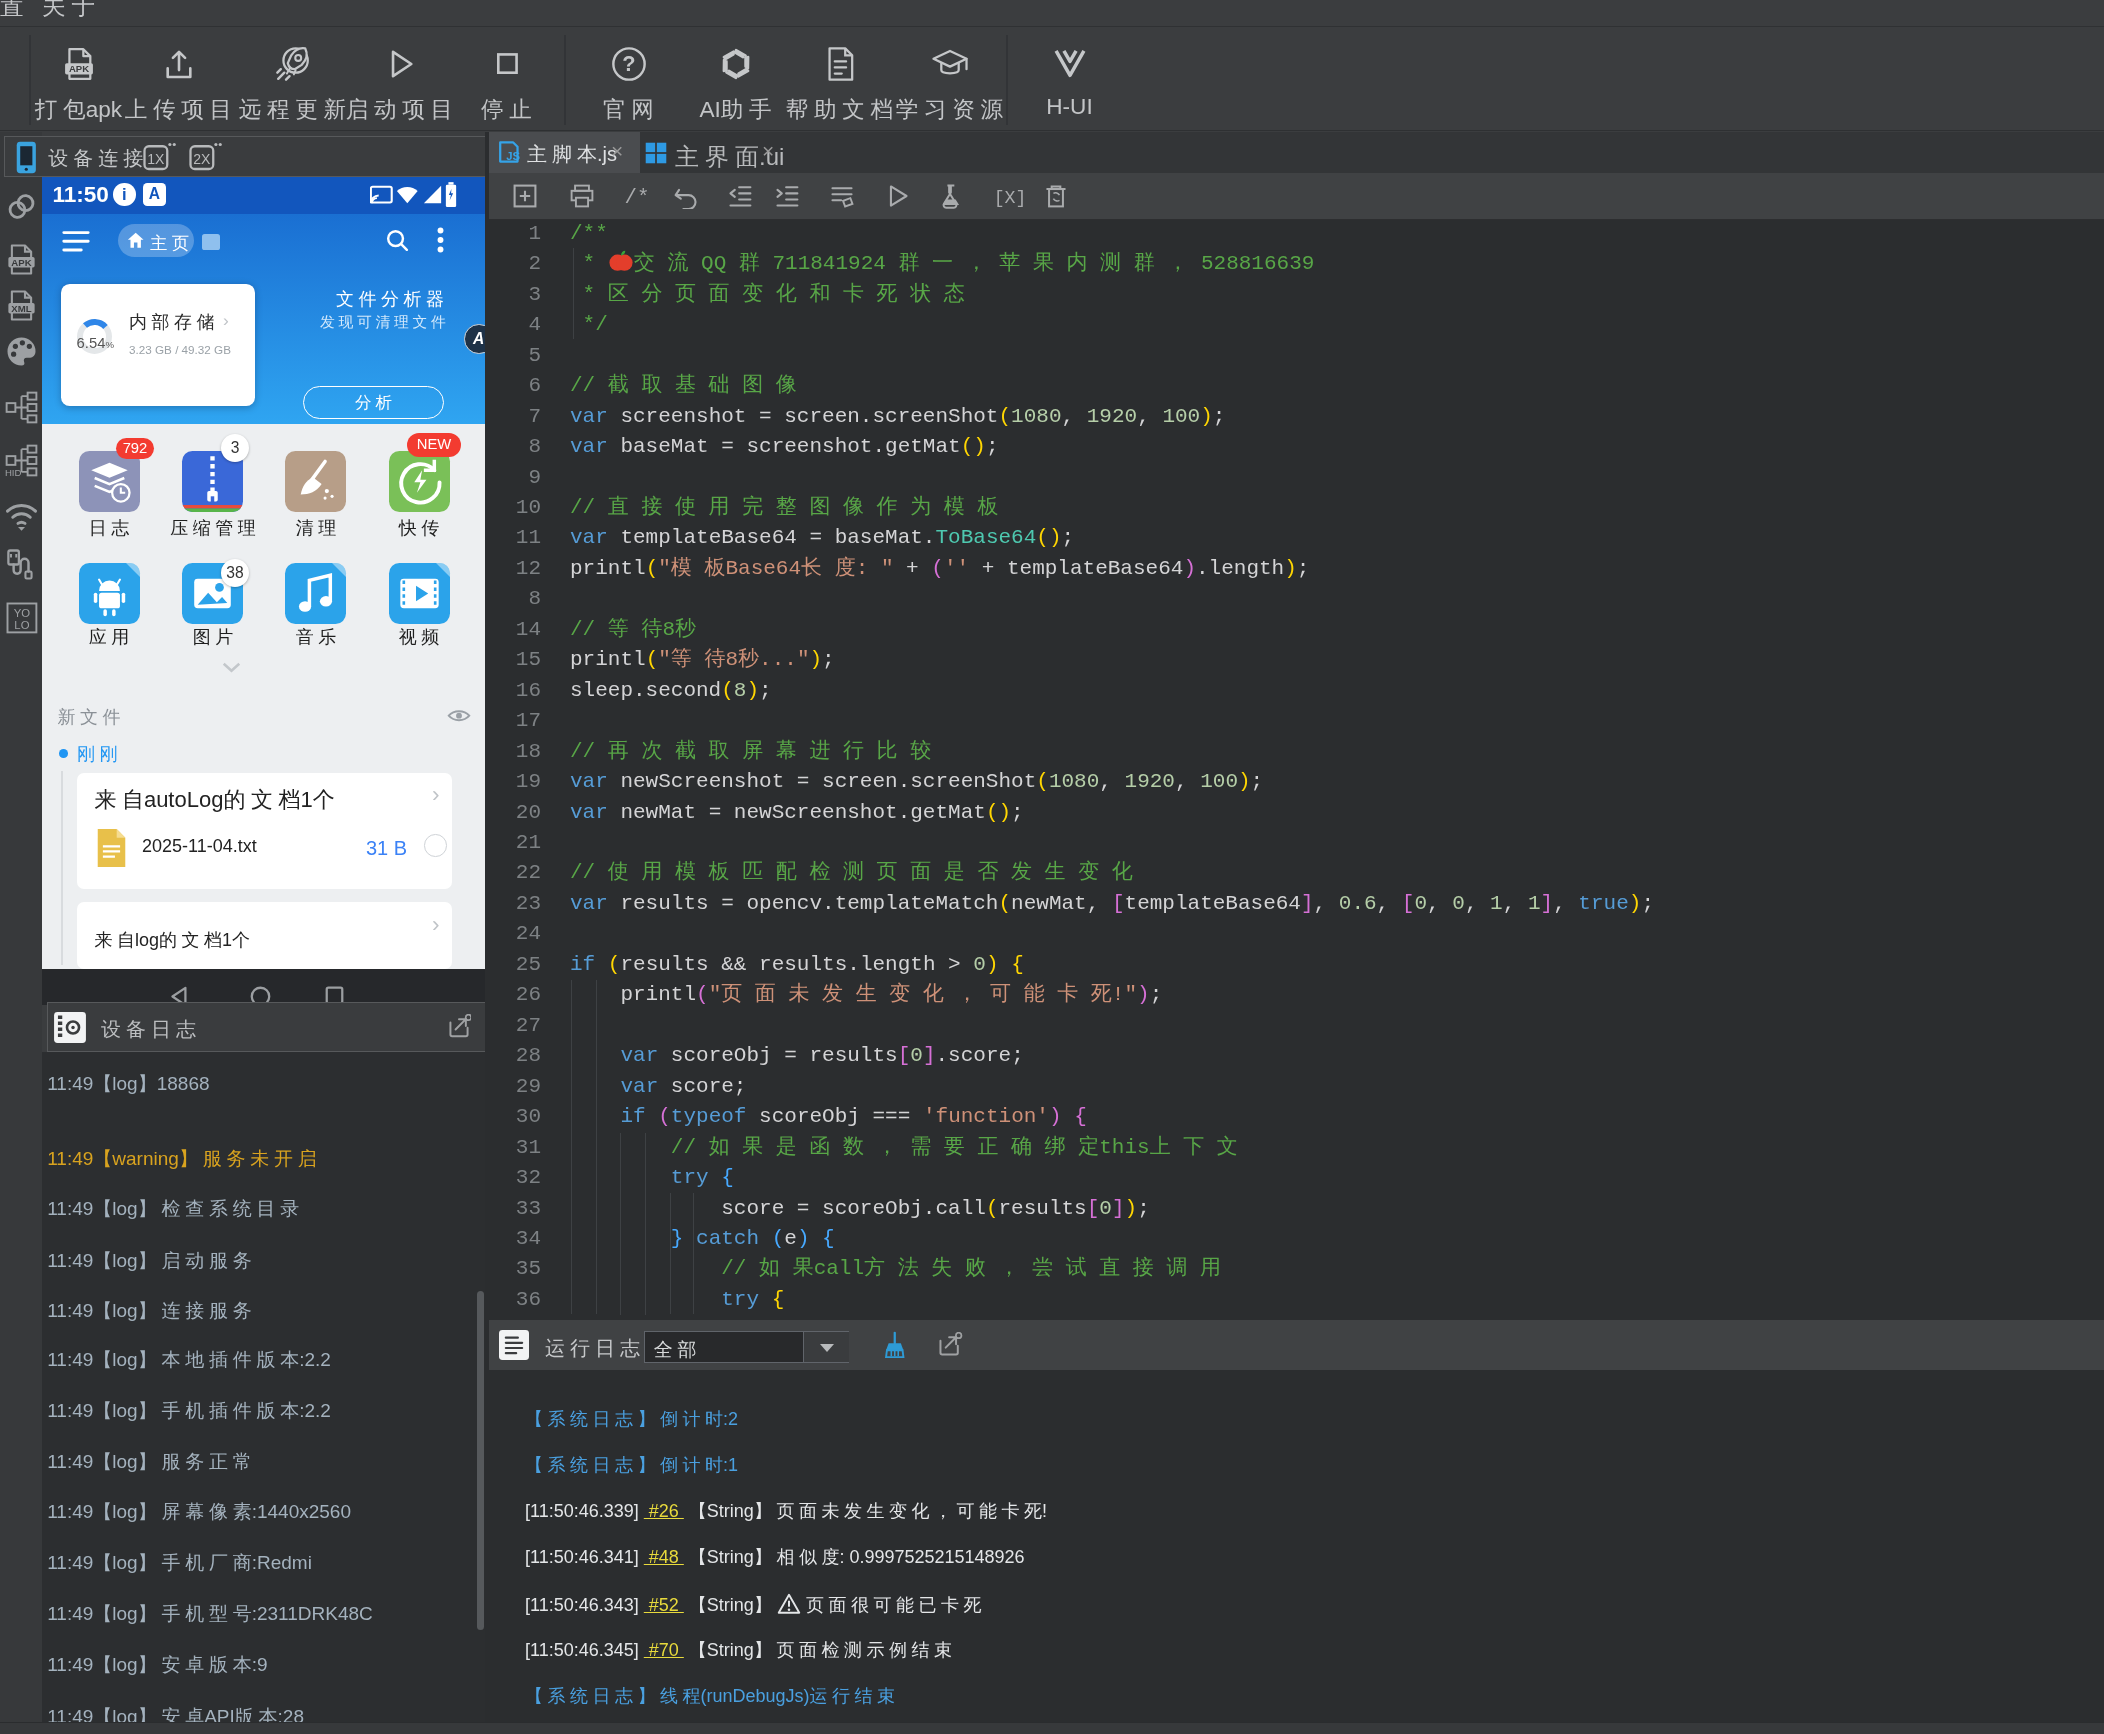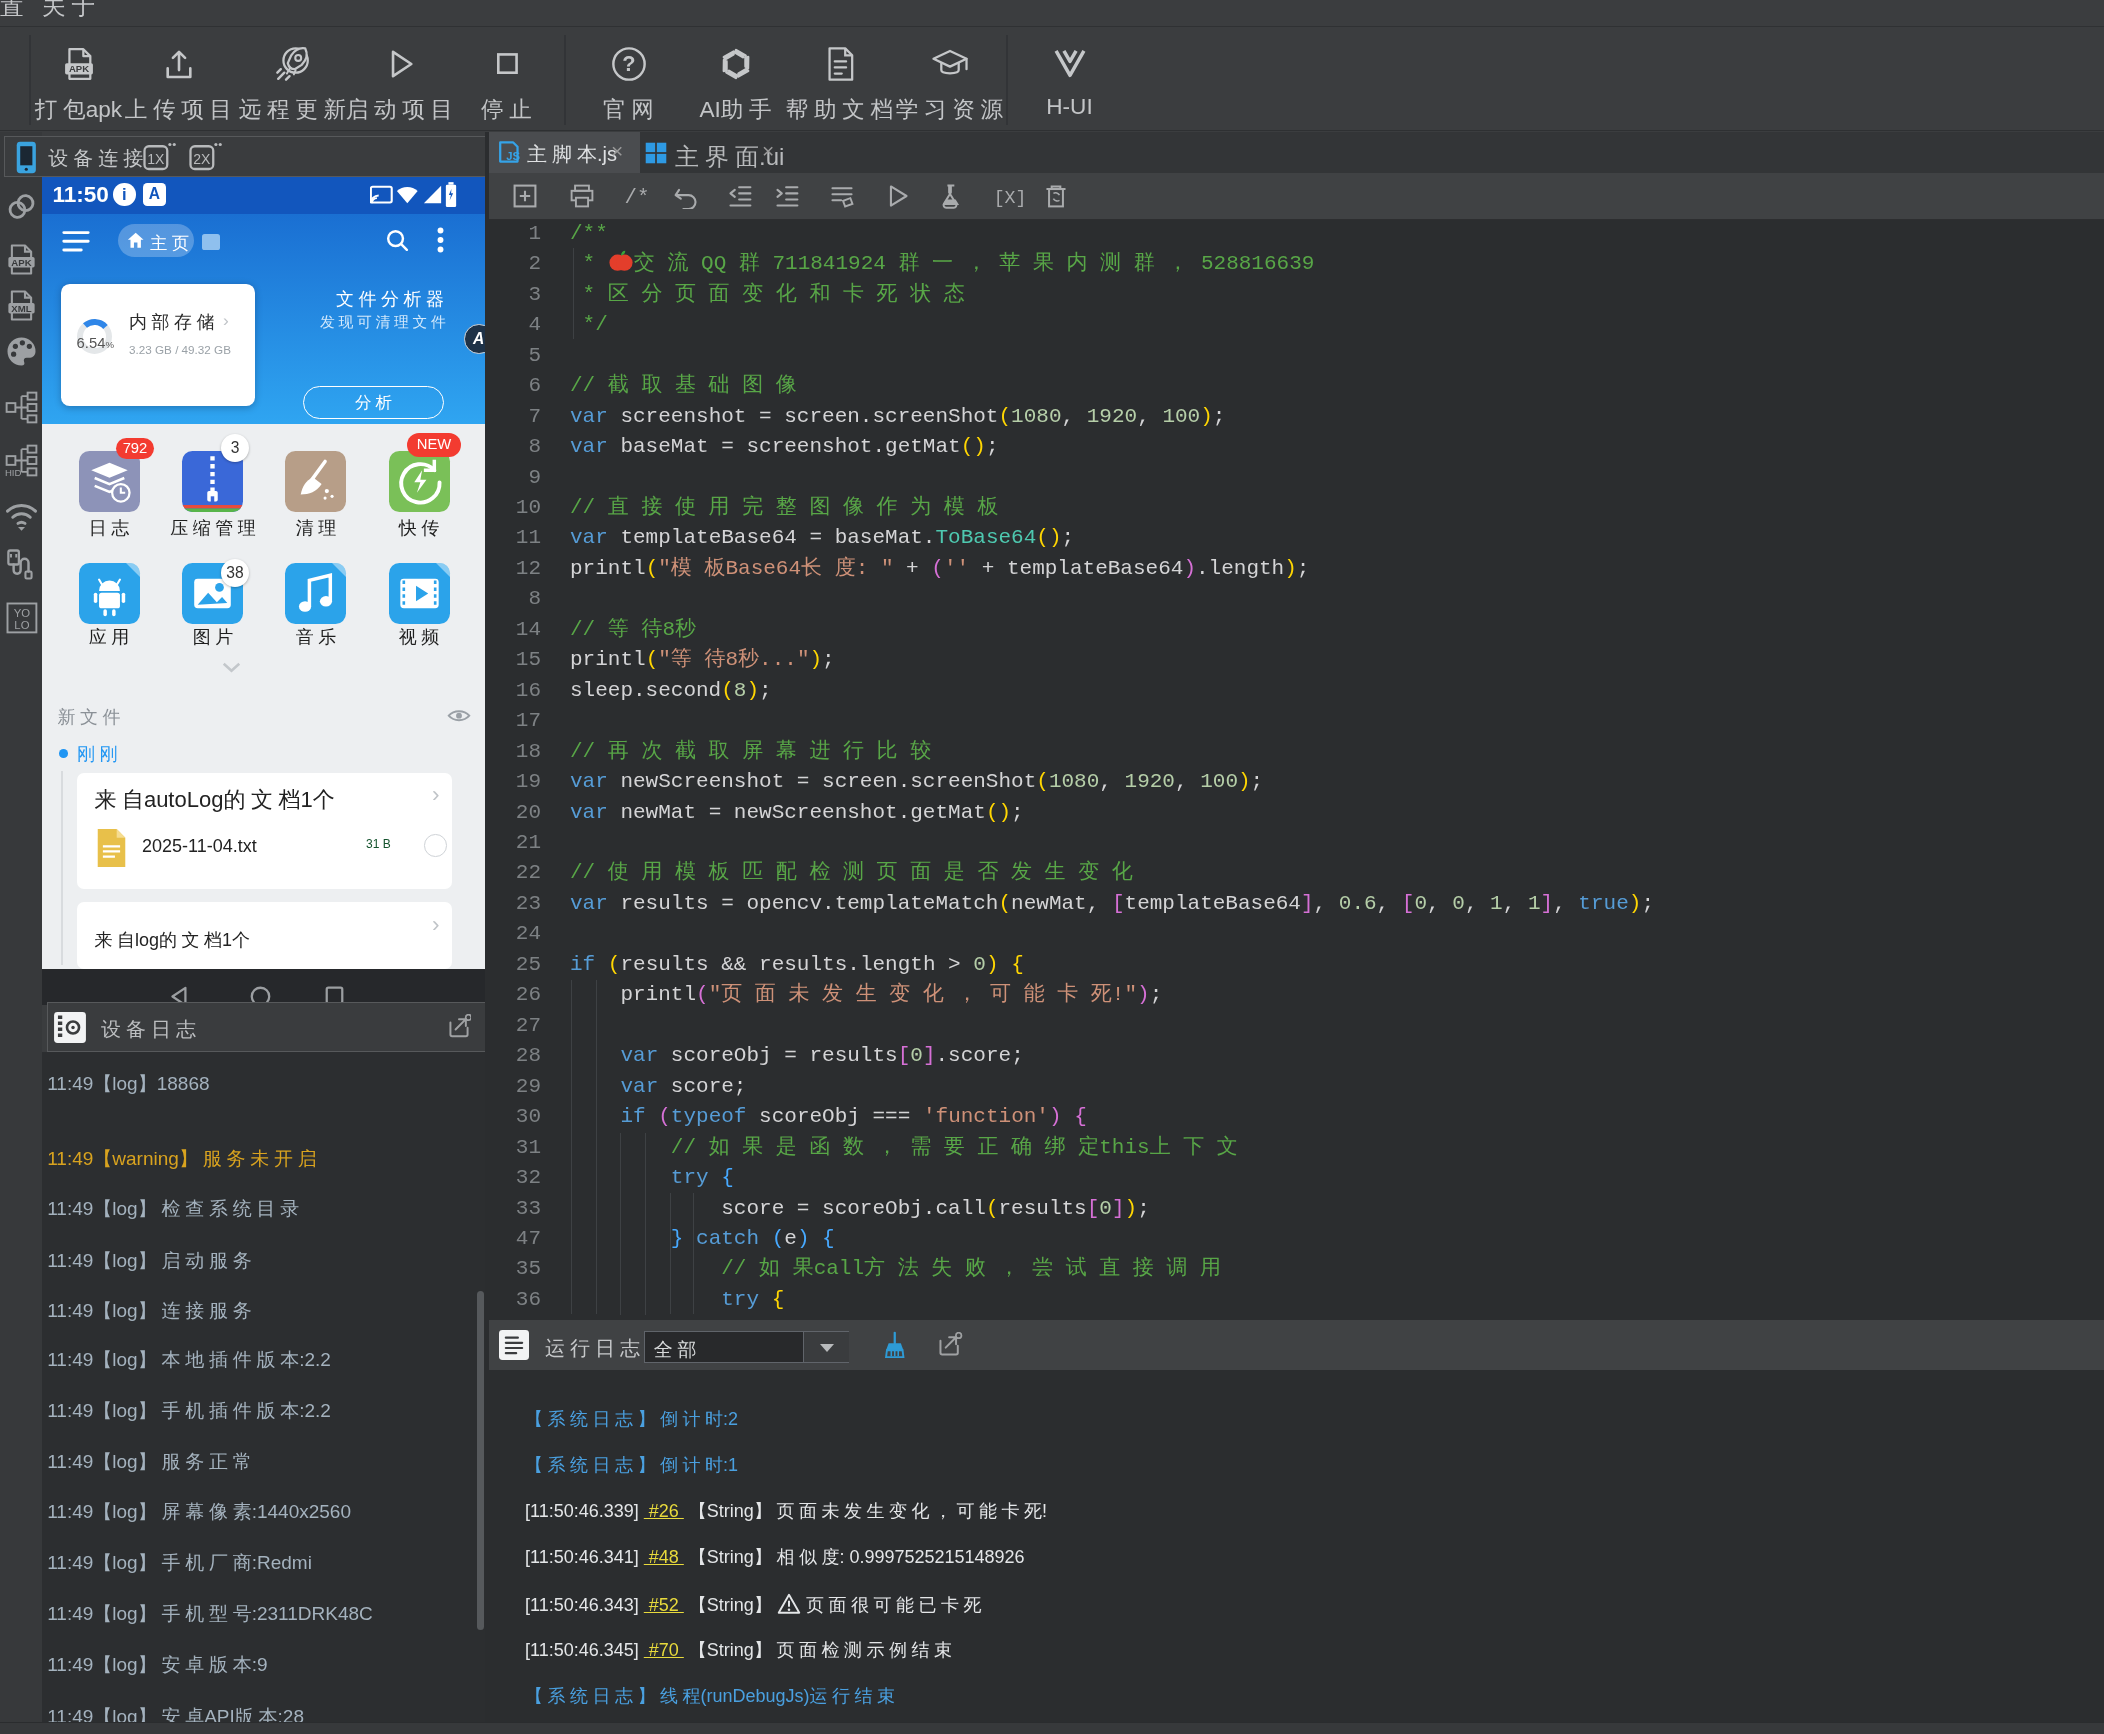--- a/index.html
+++ b/index.html
@@ -323,21 +323,21 @@
       <div class="abs" style="left:19px;top:594px;width:1.7px;height:194px;background:#d8dbde"></div>
       <div class="abs" style="left:35px;top:596px;width:375px;height:116px;background:#fff;border-radius:7px">
         <div class="abs" style="left:17.4px;top:12px;font-size:22px;color:#222"><i class="z">来自</i>autoLog<i class="z">的文档</i>1<i class="z">个</i></div>
         <div class="abs" style="left:355px;top:8.7px;font-size:22.6px;color:#c0c4c8">›</div>
         <svg class="abs" style="left:19px;top:54px" width="31" height="42" viewBox="0 0 36 48" fill="none">
           <path d="M2 2 h22 l10 10 v34 h-32 z" fill="#e8c04a"></path>
           <path d="M24 2 v10 h10" fill="#f5dc90"></path>
           <path d="M8 22 h20 M8 28 h20 M8 34 h14" stroke="#fff" stroke-width="2.6"></path>
         </svg>
         <div class="abs" style="left:65px;top:63px;font-size:18px;color:#222">2025-11-04.txt</div>
-        <div class="abs" style="left:289px;top:64px;font-size:12px;color:#14532d">31 B</div>
+        <div class="abs" style="left:289px;top:64px;font-size:20px;color:#3b82f6">31 B</div>
         <div class="abs" style="left:347px;top:61px;width:22.6px;height:22.6px;border-radius:50%;border:1.7px solid #cfd3d7"></div>
       </div>
       <div class="abs" style="left:35px;top:725px;width:375px;height:67px;background:#fff;border-radius:7px">
         <div class="abs" style="left:17.4px;top:26px;font-size:18px;color:#222"><i class="z">来自</i>log<i class="z">的文档</i>1<i class="z">个</i></div>
         <div class="abs" style="left:355px;top:10.4px;font-size:22.6px;color:#c0c4c8">›</div>
       </div>
       <div class="abs" style="left:0;top:792px;width:443px;height:37px;background:#26282b">
         <svg class="abs" style="left:127px;top:16.5px" width="19" height="21" viewBox="0 0 22 24" fill="none">
           <path d="M19 2 L4 12 L19 22 Z" stroke="#9b9ea1" stroke-width="2.6" fill="none" stroke-linejoin="round"></path>
         </svg>
@@ -499,21 +499,21 @@
       <div class="lnum" style="left:0;top:851px">29</div>
       <div class="codeline" style="left:81px;top:851px"><span class="wh">    </span><span class="kw">var</span><span class="wh"> score;</span></div>
       <div class="lnum" style="left:0;top:881px">30</div>
       <div class="codeline" style="left:81px;top:881px"><span class="wh">    </span><span class="kw">if</span><span class="wh"> </span><span class="b2">(</span><span class="kw">typeof</span><span class="wh"> scoreObj === </span><span class="st">'function'</span><span class="b2">)</span><span class="wh"> </span><span class="b2">{</span></div>
       <div class="lnum" style="left:0;top:912px">31</div>
       <div class="codeline" style="left:81px;top:912px"><span class="cm">        // <i class="zc">如果是函数，需要正确绑定</i>this<i class="zc">上下文</i></span></div>
       <div class="lnum" style="left:0;top:942px">32</div>
       <div class="codeline" style="left:81px;top:942px"><span class="wh">        </span><span class="kw">try</span><span class="wh"> </span><span class="b3">{</span></div>
       <div class="lnum" style="left:0;top:973px">33</div>
       <div class="codeline" style="left:81px;top:973px"><span class="wh">            score = scoreObj.call</span><span class="b1">(</span><span class="wh">results</span><span class="b2">[</span><span class="nu">0</span><span class="b2">]</span><span class="b1">)</span><span class="wh">;</span></div>
-      <div class="lnum" style="left:0;top:1003px">47</div>
+      <div class="lnum" style="left:0;top:1003px">34</div>
       <div class="codeline" style="left:81px;top:1003px"><span class="b3">        } </span><span class="kw">catch</span><span class="wh"> </span><span class="b3">(</span><span class="wh">e</span><span class="b3">)</span><span class="wh"> </span><span class="b3">{</span></div>
       <div class="lnum" style="left:0;top:1033px">35</div>
       <div class="codeline" style="left:81px;top:1033px"><span class="cm">            // <i class="zc">如果</i>call<i class="zc">方法失败，尝试直接调用</i></span></div>
       <div class="lnum" style="left:0;top:1064px">36</div>
       <div class="codeline" style="left:81px;top:1064px"><span class="wh">            </span><span class="kw">try</span><span class="wh"> </span><span class="b1">{</span></div>
       <div class="abs" style="left:84px;top:28px;width:0.9px;height:91px;background:#3e4144"></div>
       <div class="abs" style="left:82px;top:760px;width:0.9px;height:334px;background:#3e4144"></div>
       <div class="abs" style="left:107px;top:760px;width:0.9px;height:334px;background:#3e4144"></div>
       <div class="abs" style="left:131px;top:913px;width:0.9px;height:182px;background:#3e4144"></div>
       <div class="abs" style="left:156px;top:913px;width:0.9px;height:182px;background:#3e4144"></div>

